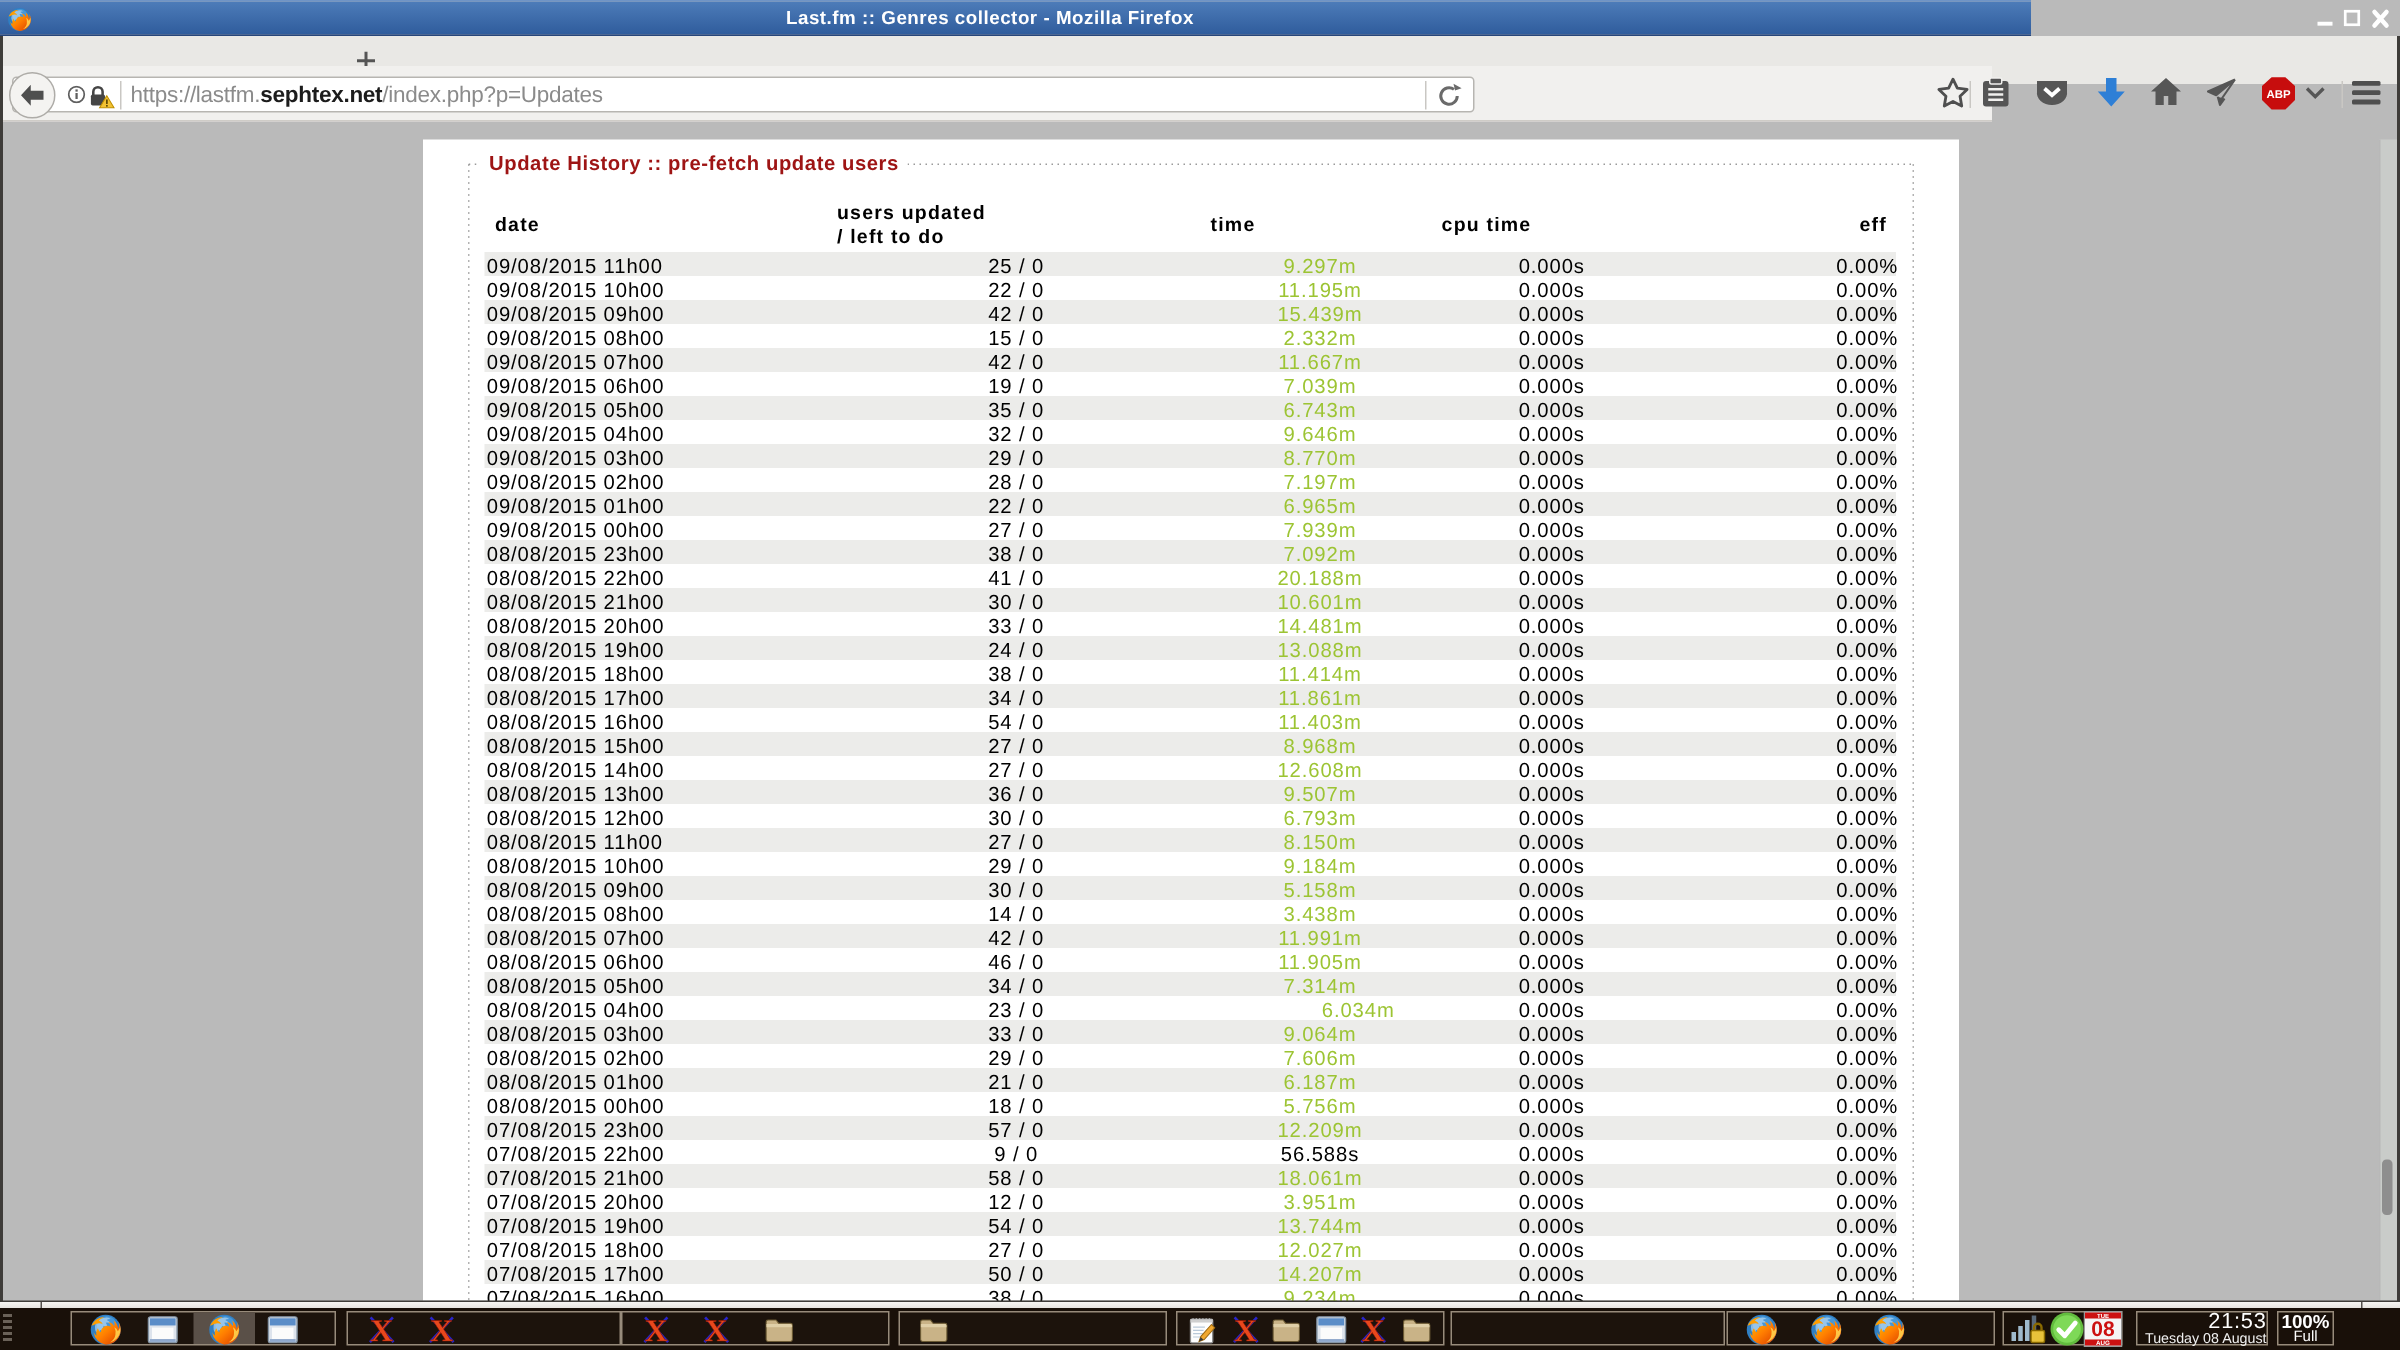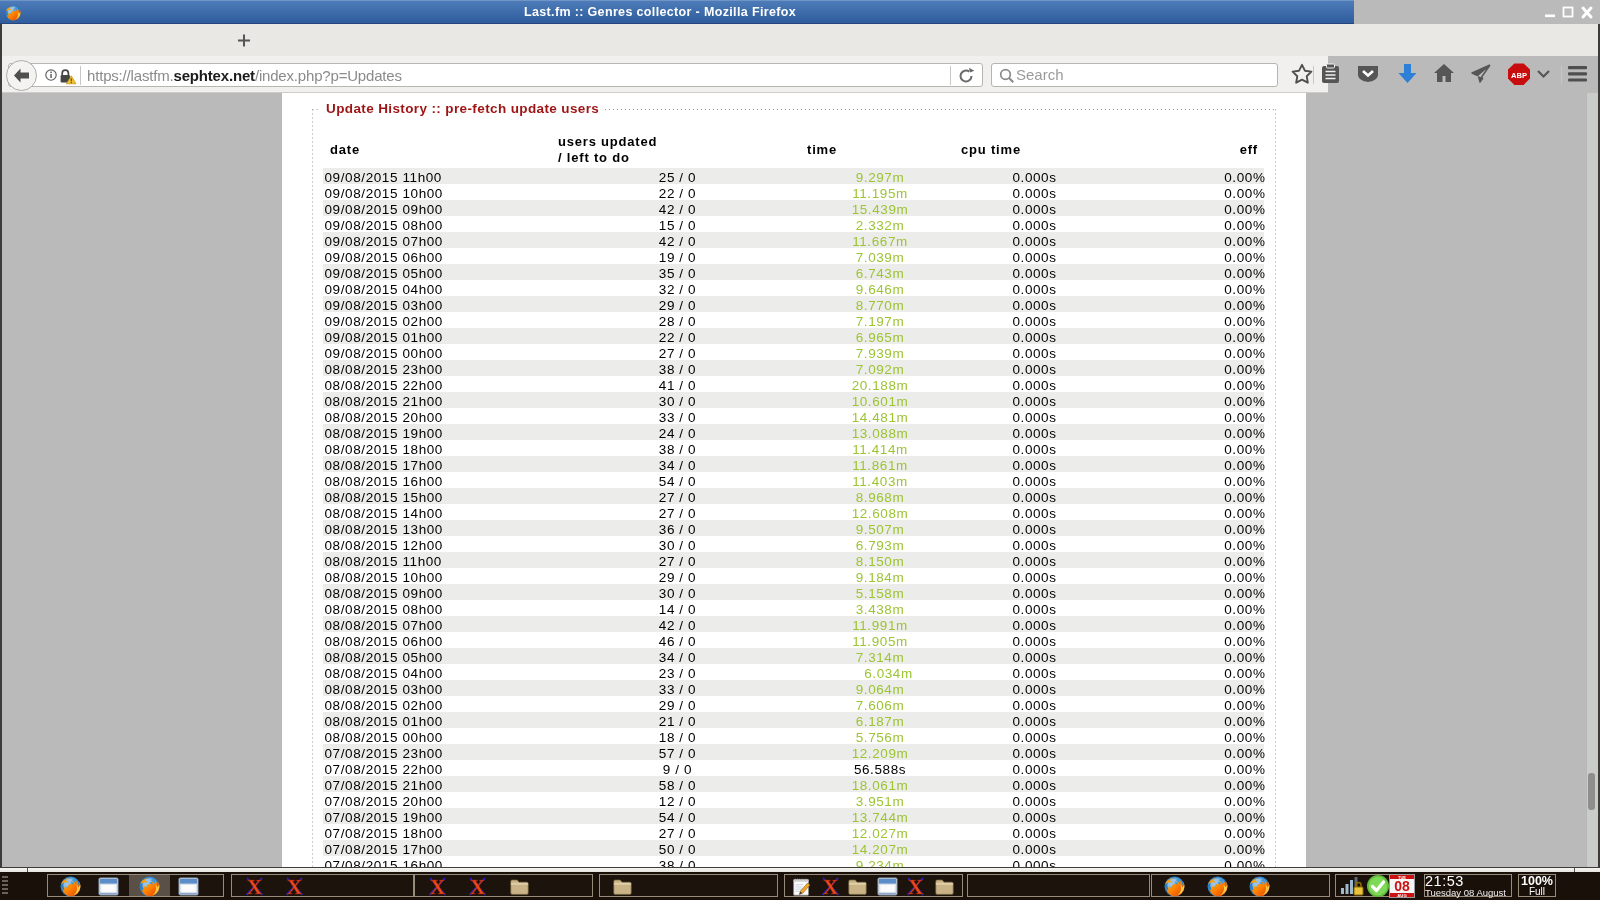--- a/index.html
+++ b/index.html
@@ -17,21 +17,21 @@
 
 
 #tabbar { position:absolute; left:0; top:24px; width:1600px; height:32px; background:#e9e8e5;}
 #tab { position:absolute; left:14px; top:3px; width:212px; height:29px; background:#f5f4f2;
   border:1px solid #b4b2ae; border-bottom:none; border-radius:5px 5px 0 0; }
 #tab .tlabel { position:absolute; left:8px; top:0; height:28px; line-height:28px; font-size:13.5px; letter-spacing:0.55px; color:#3f3f3f; }
 #tab .tclose { position:absolute; left:183px; top:7px; width:14px; height:14px; }
 #newtab { position:absolute; left:231px; top:8px; width:26px; height:17px; }
 
 
-#navbar { position:absolute; left:0; top:56px; width:1328px; height:37px; background:#f1f0ee;
+#navbar { position:absolute; left:0; top:44px; width:1328px; height:37px; background:#f1f0ee;
   border-bottom:1px solid #cfccc7; }
 .field { position:absolute; top:7px; height:24px; background:#fff; border:1px solid #b7b5b1; border-radius:3px; }
 #urlfield { left:8px; width:975px; }
 #searchfield { left:991px; width:287px; }
 #backbtn { position:absolute; left:6px; top:4px; width:31px; height:31px; border-radius:50%;
   background:#f4f3f1; border:1px solid #aeaca8; }
 #urltext { position:absolute; left:78px; top:0; height:23px; line-height:23px; font-size:15px; color:#8b8b8b; letter-spacing:-0.18px;}
 #urltext b { color:#1c1c1c; font-weight:600; }
 #searchtext { position:absolute; left:24px; top:0; height:22px; line-height:22px; font-size:15px; color:#9b9b9b; }
 .navsep { position:absolute; top:10px; width:1px; height:18px; background:#c9c7c3; }
@@ -57,21 +57,21 @@
 
 
 #winborderb { position:absolute; left:0; top:866.5px; width:1600px; height:1.5px; background:#3e3c39; }
 #winbottom { position:absolute; left:0; top:868px; width:1600px; height:3.5px; background:linear-gradient(#f7f6f3,#e6e4e0); }
 .bnotch { position:absolute; top:868px; width:1px; height:3.5px; background:#55514d; }
 #taskbar { position:absolute; left:0; top:871.5px; width:1600px; height:28.5px; background:#191009; }
 .tgrp { position:absolute; top:2.5px; height:23px; background:#1c130c; border:1px solid #978b7b; }
 .tico { position:absolute; top:1px; width:21px; height:21px; }
 .tact { position:absolute; top:0; height:21px; background:#5a5048; }
 #tray { position:absolute; left:1335px; top:2.5px; width:80px; height:23px; border:1px solid #978b7b; }
-#clock { position:absolute; left:1424px; top:2.5px; width:88px; height:23px; border:1px solid #978b7b; color:#fff; text-align:left; }
+#clock { position:absolute; left:1424px; top:2.5px; width:88px; height:23px; border:1px solid #978b7b; color:#fff; text-align:right; }
 #clock .t1 { font-size:14.5px; line-height:13px; letter-spacing:0.5px; }
 #clock .t2 { font-size:9.5px; line-height:10px; color:#f0f0f0; }
 #battery { position:absolute; left:1518px; top:2.5px; width:38px; height:23px; border:1px solid #978b7b; color:#fff; text-align:center; }
 #battery .t1 { font-size:12.5px; font-weight:bold; line-height:12px; }
 #battery .t2 { font-size:10px; font-weight:normal; line-height:10px; }
 #panelhandle { position:absolute; left:2px; top:4.5px; width:6px; height:20px;
   background:repeating-linear-gradient(#6a6158 0 2px, #191009 2px 4px); }
 </style></head>
 <body>
 
@@ -120,27 +120,20 @@
         <rect x="11.7" y="15" width="1.1" height="1.1" fill="#5a4500"></rect>
       </svg>
     <div class="navsep" style="left:71px;top:2px;height:19px"></div>
     <div id="urltext">https://lastfm.<b>sephtex.net</b>/index.php?p=Updates</div>
     <div class="navsep" style="left:941px;top:2px;height:19px"></div>
     <svg style="position:absolute;left:948px;top:3px" width="18" height="18" viewBox="0 0 18 18">
         <path d="M14.5 9 a5.5 5.5 0 1 1 -2.2-4.4" fill="none" stroke="#6a6a6a" stroke-width="2"></path>
         <path d="M12 0.8 l1 4.6 4.4-1.6z" fill="#6a6a6a"></path>
       </svg>
   </div>
-  <div class="field" id="searchfield">
-    <svg style="position:absolute;left:7px;top:4px" width="16" height="16" viewBox="0 0 16 16">
-        <circle cx="6.5" cy="6.5" r="4.8" fill="none" stroke="#8a8a8a" stroke-width="1.7"></circle>
-        <path d="M10 10 L14.3 14.3" stroke="#8a8a8a" stroke-width="2"></path>
-      </svg>
-    <div id="searchtext">Search</div>
-  </div>
   <div id="backbtn">
       <svg style="position:absolute;left:5px;top:6px" width="19" height="17" viewBox="0 0 19 17">
         <path d="M8.5 1.5 L2 8.5 L8.5 15.5 V11.5 H17 V5.5 H8.5z" fill="#4f4f4f"></path>
       </svg>
     </div>
 
   <svg class="abs" style="left:1291px;top:7px" width="22" height="22" viewBox="0 0 22 22">
       <path d="M11 1.8 l2.9 5.9 6.5 0.9 -4.7 4.6 1.1 6.5 -5.8-3.1 -5.8 3.1 1.1-6.5 -4.7-4.6 6.5-0.9z" fill="none" stroke="#4f4f4f" stroke-width="1.9" stroke-linejoin="round"></path>
     </svg>
   <div class="navsep" style="left:1313px"></div>
@@ -410,21 +403,21 @@
 <div class="row shade" style="top:647.5px">
     <span class="c1">08/08/2015 05h00</span>
     <span class="cc" style="left:355.0px">34 / 0</span>
     <span class="cc g" style="left:557.5px">7.314m</span>
     <span class="cc" style="left:712.0px">0.000s</span>
     <span class="c5">0.00%</span>
   </div>
 <div class="row" style="top:663.5px">
     <span class="c1">08/08/2015 04h00</span>
     <span class="cc" style="left:355.0px">23 / 0</span>
-    <span class="cc g" style="left:566px">6.034m</span>
+    <span class="cc g" style="left:583px">6.034m</span>
     <span class="cc" style="left:712.0px">0.000s</span>
     <span class="c5">0.00%</span>
   </div>
 <div class="row shade" style="top:679.5px">
     <span class="c1">08/08/2015 03h00</span>
     <span class="cc" style="left:355.0px">33 / 0</span>
     <span class="cc g" style="left:557.5px">9.064m</span>
     <span class="cc" style="left:712.0px">0.000s</span>
     <span class="c5">0.00%</span>
   </div>

